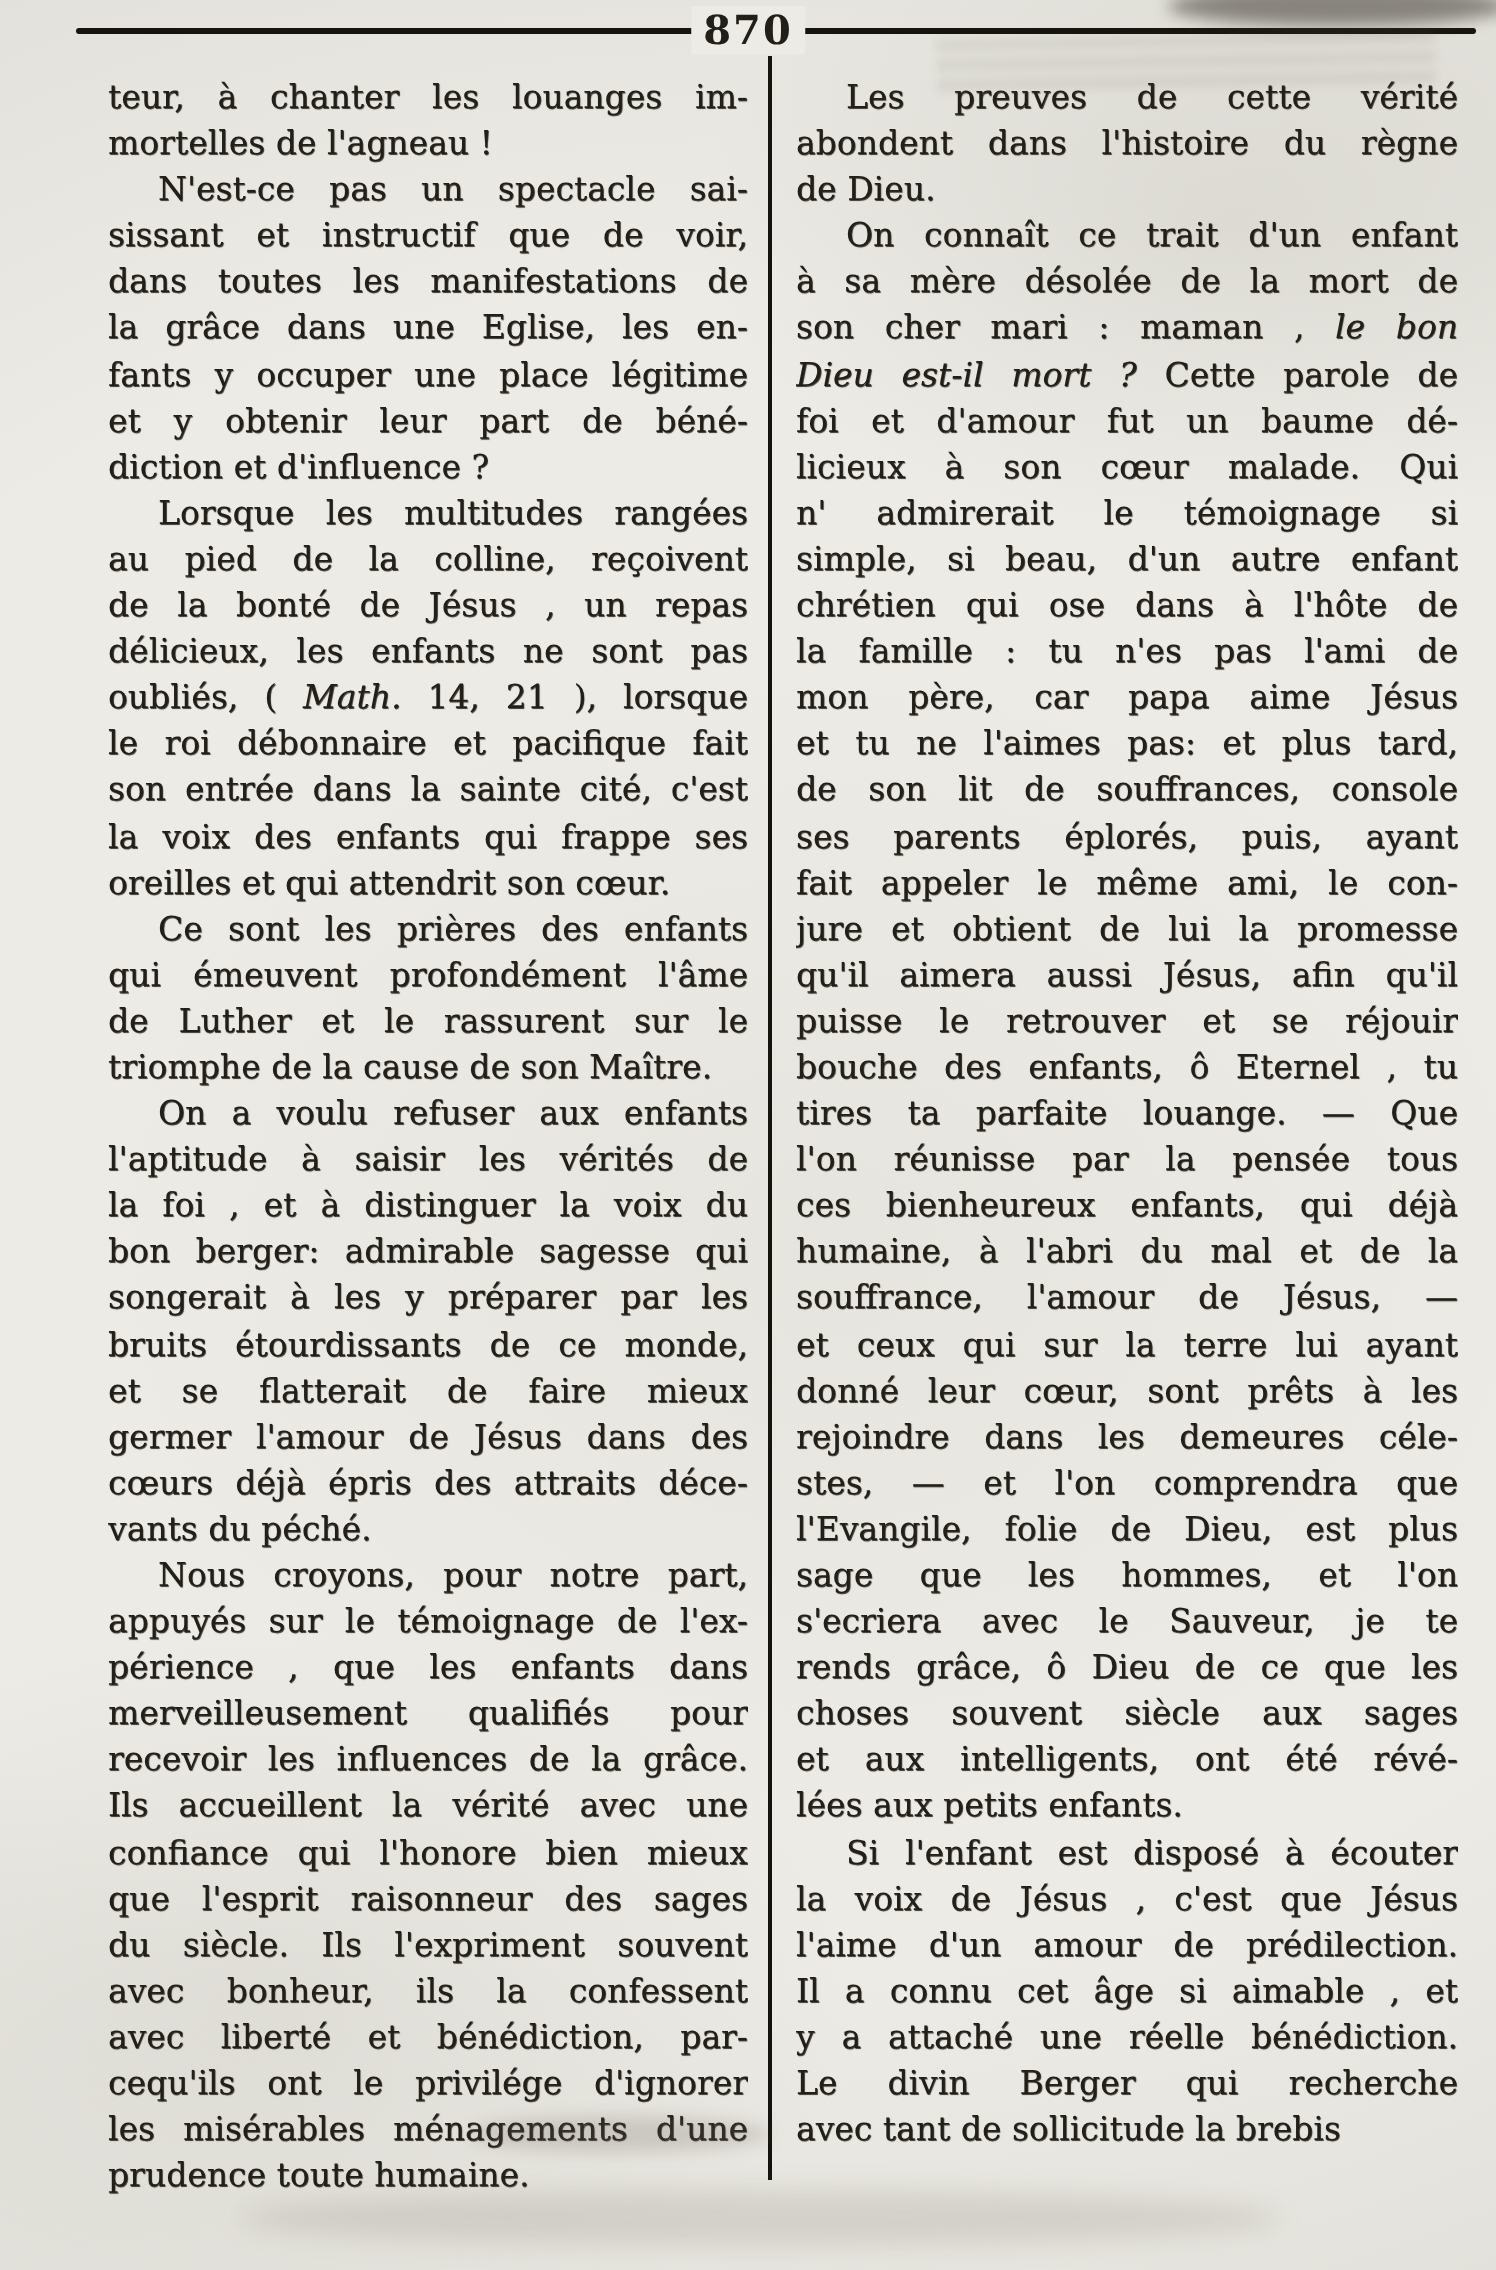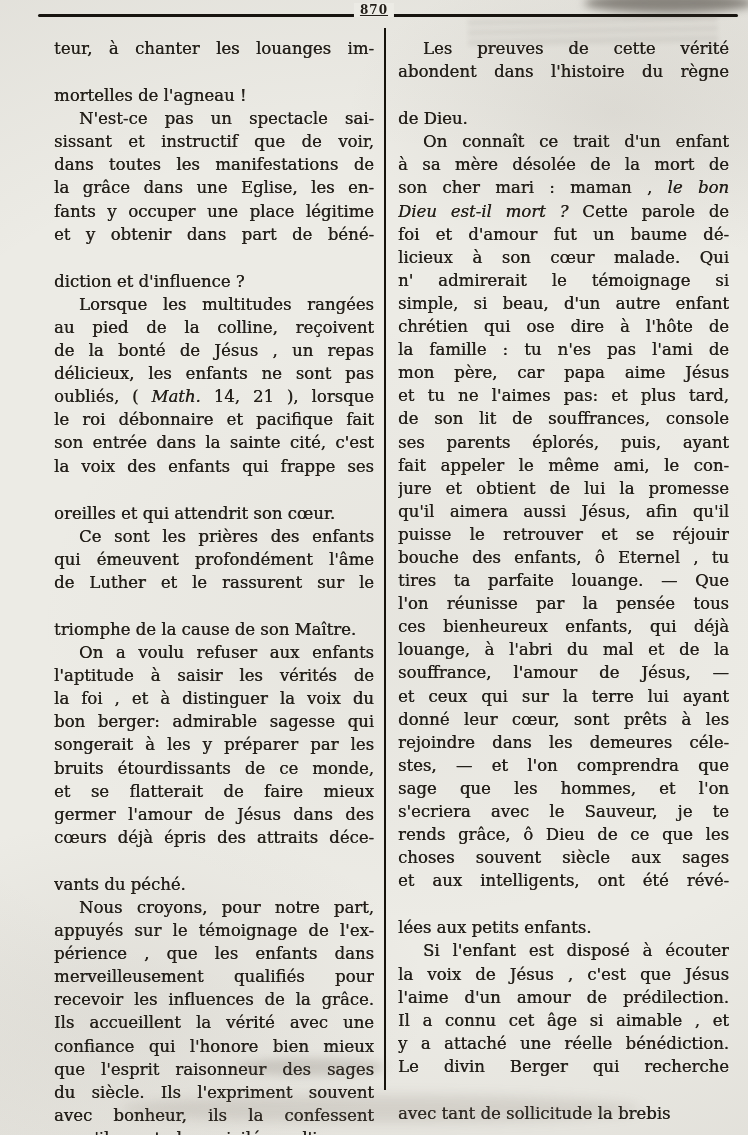--- a/index.html
+++ b/index.html
@@ -19,37 +19,37 @@
       radial-gradient(ellipse 900px 700px at 50% 50%, transparent 60%, rgba(120,112,102,0.10) 100%);
   }
   .page{position:absolute;inset:0;}
   .header-rule{
     position:absolute;top:14px;left:38px;width:700px;height:3px;
     background:#17140f;border-radius:2px;
   }
   .page-number{
     position:absolute;top:3px;left:50%;transform:translateX(-50%);
     background:var(--paper,#ecebe5);padding:0 6px;
-    font-size:12px;font-weight:bold;letter-spacing:1px;text-decoration:underline;
+    font-size:20px;font-weight:bold;letter-spacing:1px;
   }
   .column-divider{
     position:absolute;left:384px;top:28px;width:2px;height:1062px;
     background:#16130c;
   }
   .col{
     position:absolute;top:37px;font-size:16.5px;
     text-shadow:0.35px 0.25px 0.4px rgba(33,28,22,0.85);
   }
   #col-left{left:54px;width:320px;}
   #col-right{left:398px;width:331px;}
   .line{
     height:23.1px;line-height:23.2px;overflow:hidden;
     text-align:justify;text-align-last:justify;
   }
-  .line.last{text-align-last:left;margin-top:24px;}
+  .line.last{text-align-last:left;}
   .line.indent{padding-left:25px;}
   .line i{font-style:italic;}
   
   .stain{position:absolute;pointer-events:none;}
   #stain-corner{
     top:-7px;right:-6px;width:170px;height:20px;border-radius:50%;
     background:rgba(62,56,50,0.55);filter:blur(4px);
   }
   #stain-ghost-top{
     top:16px;right:30px;width:250px;height:30px;opacity:0.45;filter:blur(2px);
@@ -75,21 +75,21 @@
   <div class="column-divider"></div>
 
   <div class="col" id="col-left">
       <div class="line"><span>teur, à chanter les louanges im-</span></div>
       <div class="line last"><span>mortelles de l'agneau !</span></div>
       <div class="line indent"><span>N'est-ce pas un spectacle sai-</span></div>
       <div class="line"><span>sissant et instructif que de voir,</span></div>
       <div class="line"><span>dans toutes les manifestations de</span></div>
       <div class="line"><span>la grâce dans une Eglise, les en-</span></div>
       <div class="line"><span>fants y occuper une place légitime</span></div>
-      <div class="line"><span>et y obtenir dans part de béné-</span></div>
+      <div class="line"><span>et y obtenir leur part de béné-</span></div>
       <div class="line last"><span>diction et d'influence ?</span></div>
       <div class="line indent"><span>Lorsque les multitudes rangées</span></div>
       <div class="line"><span>au pied de la colline, reçoivent</span></div>
       <div class="line"><span>de la bonté de Jésus , un repas</span></div>
       <div class="line"><span>délicieux, les enfants ne sont pas</span></div>
       <div class="line"><span>oubliés, ( </span><i>Math.</i><span> 14, 21 ), lorsque</span></div>
       <div class="line"><span>le roi débonnaire et pacifique fait</span></div>
       <div class="line"><span>son entrée dans la sainte cité, c'est</span></div>
       <div class="line"><span>la voix des enfants qui frappe ses</span></div>
       <div class="line last"><span>oreilles et qui attendrit son cœur.</span></div>
@@ -110,56 +110,58 @@
       <div class="line indent"><span>Nous croyons, pour notre part,</span></div>
       <div class="line"><span>appuyés sur le témoignage de l'ex-</span></div>
       <div class="line"><span>périence , que les enfants dans</span></div>
       <div class="line"><span>merveilleusement qualifiés pour</span></div>
       <div class="line"><span>recevoir les influences de la grâce.</span></div>
       <div class="line"><span>Ils accueillent la vérité avec une</span></div>
       <div class="line"><span>confiance qui l'honore bien mieux</span></div>
       <div class="line"><span>que l'esprit raisonneur des sages</span></div>
       <div class="line"><span>du siècle. Ils l'expriment souvent</span></div>
       <div class="line"><span>avec bonheur, ils la confessent</span></div>
+      <div class="line"><span>avec liberté et bénédiction, par-</span></div>
       <div class="line"><span>cequ'ils ont le privilége d'ignorer</span></div>
       <div class="line"><span>les misérables ménagements d'une</span></div>
       <div class="line last"><span>prudence toute humaine.</span></div>
     </div>
   <div class="col" id="col-right">
       <div class="line indent"><span>Les preuves de cette vérité</span></div>
       <div class="line"><span>abondent dans l'histoire du règne</span></div>
       <div class="line last"><span>de Dieu.</span></div>
       <div class="line indent"><span>On connaît ce trait d'un enfant</span></div>
       <div class="line"><span>à sa mère désolée de la mort de</span></div>
       <div class="line"><span>son cher mari : maman , </span><i>le bon</i></div>
       <div class="line"><i>Dieu est-il mort ?</i><span> Cette parole de</span></div>
       <div class="line"><span>foi et d'amour fut un baume dé-</span></div>
       <div class="line"><span>licieux à son cœur malade. Qui</span></div>
       <div class="line"><span>n' admirerait le témoignage si</span></div>
       <div class="line"><span>simple, si beau, d'un autre enfant</span></div>
-      <div class="line"><span>chrétien qui ose dire à l'hôte de</span></div>
+      <div class="line"><span>chrétien qui ose dans à l'hôte de</span></div>
       <div class="line"><span>la famille : tu n'es pas l'ami de</span></div>
       <div class="line"><span>mon père, car papa aime Jésus</span></div>
       <div class="line"><span>et tu ne l'aimes pas: et plus tard,</span></div>
       <div class="line"><span>de son lit de souffrances, console</span></div>
       <div class="line"><span>ses parents éplorés, puis, ayant</span></div>
       <div class="line"><span>fait appeler le même ami, le con-</span></div>
       <div class="line"><span>jure et obtient de lui la promesse</span></div>
       <div class="line"><span>qu'il aimera aussi Jésus, afin qu'il</span></div>
       <div class="line"><span>puisse le retrouver et se réjouir</span></div>
       <div class="line"><span>bouche des enfants, ô Eternel , tu</span></div>
       <div class="line"><span>tires ta parfaite louange. — Que</span></div>
       <div class="line"><span>l'on réunisse par la pensée tous</span></div>
       <div class="line"><span>ces bienheureux enfants, qui déjà</span></div>
-      <div class="line"><span>louange, à l'abri du mal et de la</span></div>
+      <div class="line"><span>humaine, à l'abri du mal et de la</span></div>
       <div class="line"><span>souffrance, l'amour de Jésus, —</span></div>
       <div class="line"><span>et ceux qui sur la terre lui ayant</span></div>
       <div class="line"><span>donné leur cœur, sont prêts à les</span></div>
       <div class="line"><span>rejoindre dans les demeures céle-</span></div>
       <div class="line"><span>stes, — et l'on comprendra que</span></div>
+      <div class="line"><span>l'Evangile, folie de Dieu, est plus</span></div>
       <div class="line"><span>sage que les hommes, et l'on</span></div>
       <div class="line"><span>s'ecriera avec le Sauveur, je te</span></div>
       <div class="line"><span>rends grâce, ô Dieu de ce que les</span></div>
       <div class="line"><span>choses souvent siècle aux sages</span></div>
       <div class="line"><span>et aux intelligents, ont été révé-</span></div>
       <div class="line last"><span>lées aux petits enfants.</span></div>
       <div class="line indent"><span>Si l'enfant est disposé à écouter</span></div>
       <div class="line"><span>la voix de Jésus , c'est que Jésus</span></div>
       <div class="line"><span>l'aime d'un amour de prédilection.</span></div>
       <div class="line"><span>Il a connu cet âge si aimable , et</span></div>

